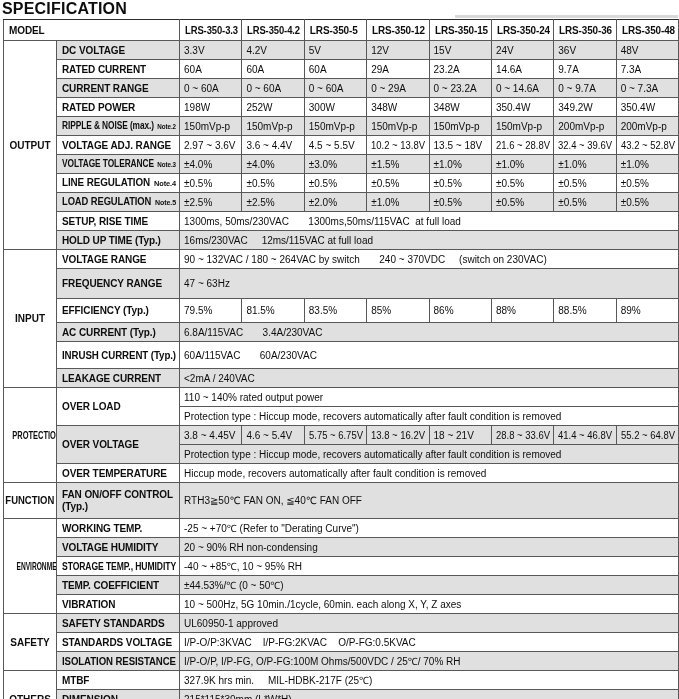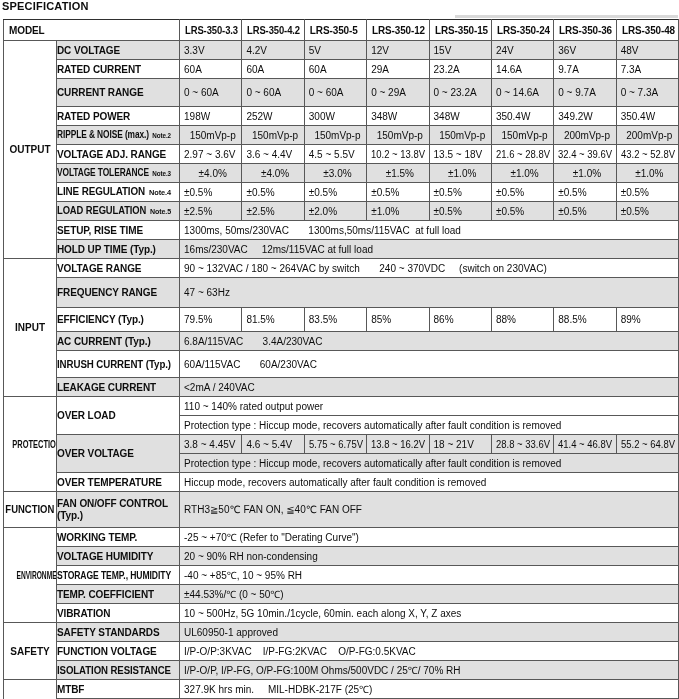--- a/index.html
+++ b/index.html
@@ -1,26 +1,26 @@
 <!DOCTYPE html>
 <html><head>
 <meta charset="utf-8">
 <style>
   html,body{margin:0;padding:0;background:#fff;}
   #page{position:relative;width:679px;height:699px;background:#ffffff;overflow:hidden;
         font-family:"Liberation Sans",sans-serif;color:#0d0d0d;}
-  #page-title{position:absolute;left:2px;top:0px;font-size:11px;font-weight:bold;letter-spacing:0.2px;}
+  #page-title{position:absolute;left:2px;top:0px;font-size:16px;font-weight:bold;letter-spacing:0.2px;}
   #scan-artifact{position:absolute;left:455px;top:15px;width:223px;height:3px;background:#d9d9d9;}
   table{position:absolute;left:3px;top:19px;width:675px;border-collapse:collapse;table-layout:fixed;
         border:1.5px solid #2e2e2e;}
   td,th{border:1px solid #585858;padding:0;vertical-align:middle;overflow:hidden;font-weight:normal;}
   tr.sec-top td,tr.sec-top th{border-top:1px solid #2f2f2f;}
   .shaded{background:#e0e0e0;}
   .sec{text-align:center;font-weight:bold;font-size:10px;background:#ffffff;}
-  .lbl{font-weight:bold;font-size:10px;letter-spacing:-0.1px;margin-top:27px;}
+  .lbl{font-weight:bold;font-size:10px;padding-left:5px;letter-spacing:-0.1px;margin-top:27px;}
   .val{font-size:10px;padding-left:4px;}
   th.model-h,th.model-c{font-weight:bold;font-size:10px;text-align:left;padding-left:5px;letter-spacing:-0.1px;}
   .note{font-size:7.5px;font-weight:bold;margin-left:4px;}
   .fit{display:inline-block;white-space:pre;transform-origin:left center;line-height:1.1;}
   .sec .fit{transform-origin:center center;}
   .wrap{white-space:normal;line-height:1.2;}
 </style>
 </head>
 <body>
 
@@ -68,21 +68,21 @@
           <td class="lbl"><span class="fit"><span>RATED CURRENT</span></span></td>
           <td class="val"><span class="fit"><span>60A</span></span></td>
           <td class="val"><span class="fit"><span>60A</span></span></td>
           <td class="val"><span class="fit"><span>60A</span></span></td>
           <td class="val"><span class="fit"><span>29A</span></span></td>
           <td class="val"><span class="fit"><span>23.2A</span></span></td>
           <td class="val"><span class="fit"><span>14.6A</span></span></td>
           <td class="val"><span class="fit"><span>9.7A</span></span></td>
           <td class="val"><span class="fit"><span>7.3A</span></span></td>
         </tr>
-        <tr style="height: 28px;">
+        <tr style="height: 19px;">
           <td class="lbl shaded"><span class="fit"><span>CURRENT RANGE</span></span></td>
           <td class="val shaded"><span class="fit"><span>0 ~ 60A</span></span></td>
           <td class="val shaded"><span class="fit"><span>0 ~ 60A</span></span></td>
           <td class="val shaded"><span class="fit"><span>0 ~ 60A</span></span></td>
           <td class="val shaded"><span class="fit"><span>0 ~ 29A</span></span></td>
           <td class="val shaded"><span class="fit"><span>0 ~ 23.2A</span></span></td>
           <td class="val shaded"><span class="fit"><span>0 ~ 14.6A</span></span></td>
           <td class="val shaded"><span class="fit"><span>0 ~ 9.7A</span></span></td>
           <td class="val shaded"><span class="fit"><span>0 ~ 7.3A</span></span></td>
         </tr>
@@ -90,21 +90,21 @@
           <td class="lbl"><span class="fit"><span>RATED POWER</span></span></td>
           <td class="val"><span class="fit"><span>198W</span></span></td>
           <td class="val"><span class="fit"><span>252W</span></span></td>
           <td class="val"><span class="fit"><span>300W</span></span></td>
           <td class="val"><span class="fit"><span>348W</span></span></td>
           <td class="val"><span class="fit"><span>348W</span></span></td>
           <td class="val"><span class="fit"><span>350.4W</span></span></td>
           <td class="val"><span class="fit"><span>349.2W</span></span></td>
           <td class="val"><span class="fit"><span>350.4W</span></span></td>
         </tr>
-        <tr style="height: 19px; text-align: center;">
+        <tr style="height: 19px;">
           <td class="lbl shaded"><span class="fit" style="transform: scaleX(0.835);"><span>RIPPLE &amp; NOISE (max.)</span><span class="note">Note.2</span></span></td>
           <td class="val shaded"><span class="fit"><span>150mVp-p</span></span></td>
           <td class="val shaded"><span class="fit"><span>150mVp-p</span></span></td>
           <td class="val shaded"><span class="fit"><span>150mVp-p</span></span></td>
           <td class="val shaded"><span class="fit"><span>150mVp-p</span></span></td>
           <td class="val shaded"><span class="fit"><span>150mVp-p</span></span></td>
           <td class="val shaded"><span class="fit"><span>150mVp-p</span></span></td>
           <td class="val shaded"><span class="fit"><span>200mVp-p</span></span></td>
           <td class="val shaded"><span class="fit"><span>200mVp-p</span></span></td>
         </tr>
@@ -112,21 +112,21 @@
           <td class="lbl"><span class="fit"><span>VOLTAGE ADJ. RANGE</span></span></td>
           <td class="val"><span class="fit"><span>2.97 ~ 3.6V</span></span></td>
           <td class="val"><span class="fit"><span>3.6 ~ 4.4V</span></span></td>
           <td class="val"><span class="fit"><span>4.5 ~ 5.5V</span></span></td>
           <td class="val"><span class="fit" style="transform: scaleX(0.947);"><span>10.2 ~ 13.8V</span></span></td>
           <td class="val"><span class="fit"><span>13.5 ~ 18V</span></span></td>
           <td class="val"><span class="fit" style="transform: scaleX(0.947);"><span>21.6 ~ 28.8V</span></span></td>
           <td class="val"><span class="fit" style="transform: scaleX(0.947);"><span>32.4 ~ 39.6V</span></span></td>
           <td class="val"><span class="fit" style="transform: scaleX(0.947);"><span>43.2 ~ 52.8V</span></span></td>
         </tr>
-        <tr style="height: 19px; text-align: center;">
+        <tr style="height: 19px;">
           <td class="lbl shaded"><span class="fit" style="transform: scaleX(0.836);"><span>VOLTAGE TOLERANCE</span><span class="note">Note.3</span></span></td>
           <td class="val shaded"><span class="fit"><span>±4.0%</span></span></td>
           <td class="val shaded"><span class="fit"><span>±4.0%</span></span></td>
           <td class="val shaded"><span class="fit"><span>±3.0%</span></span></td>
           <td class="val shaded"><span class="fit"><span>±1.5%</span></span></td>
           <td class="val shaded"><span class="fit"><span>±1.0%</span></span></td>
           <td class="val shaded"><span class="fit"><span>±1.0%</span></span></td>
           <td class="val shaded"><span class="fit"><span>±1.0%</span></span></td>
           <td class="val shaded"><span class="fit"><span>±1.0%</span></span></td>
         </tr>
@@ -243,21 +243,21 @@
         <tr style="height: 19px;">
           <td class="lbl"><span class="fit"><span>VIBRATION</span></span></td>
           <td class="val" colspan="8"><span class="fit"><span>10 ~ 500Hz, 5G 10min./1cycle, 60min. each along X, Y, Z axes</span></span></td>
         </tr>
         <tr class="sec-top" style="height: 19px;">
           <td class="sec" rowspan="3"><span class="fit"><span>SAFETY</span></span></td>
           <td class="lbl shaded"><span class="fit"><span>SAFETY STANDARDS</span></span></td>
           <td class="val shaded" colspan="8"><span class="fit"><span>UL60950-1 approved</span></span></td>
         </tr>
         <tr style="height: 19px;">
-          <td class="lbl"><span class="fit"><span>FUNCTION VOLTAGE</span></span></td>
+          <td class="lbl"><span class="fit"><span>STANDARDS VOLTAGE</span></span></td>
           <td class="val" colspan="8"><span class="fit"><span>I/P-O/P:3KVAC    I/P-FG:2KVAC    O/P-FG:0.5KVAC</span></span></td>
         </tr>
         <tr style="height: 19px;">
           <td class="lbl shaded"><span class="fit" style="transform: scaleX(0.964);"><span>ISOLATION RESISTANCE</span></span></td>
           <td class="val shaded" colspan="8"><span class="fit"><span>I/P-O/P, I/P-FG, O/P-FG:100M Ohms/500VDC / 25℃/ 70% RH</span></span></td>
         </tr>
         <tr class="sec-top" style="height: 19px;">
           <td class="sec" rowspan="3"><span class="fit"><span>OTHERS</span></span></td>
           <td class="lbl"><span class="fit"><span>MTBF</span></span></td>
           <td class="val" colspan="8"><span class="fit"><span>327.9K hrs min.     MIL-HDBK-217F (25℃)</span></span></td>

